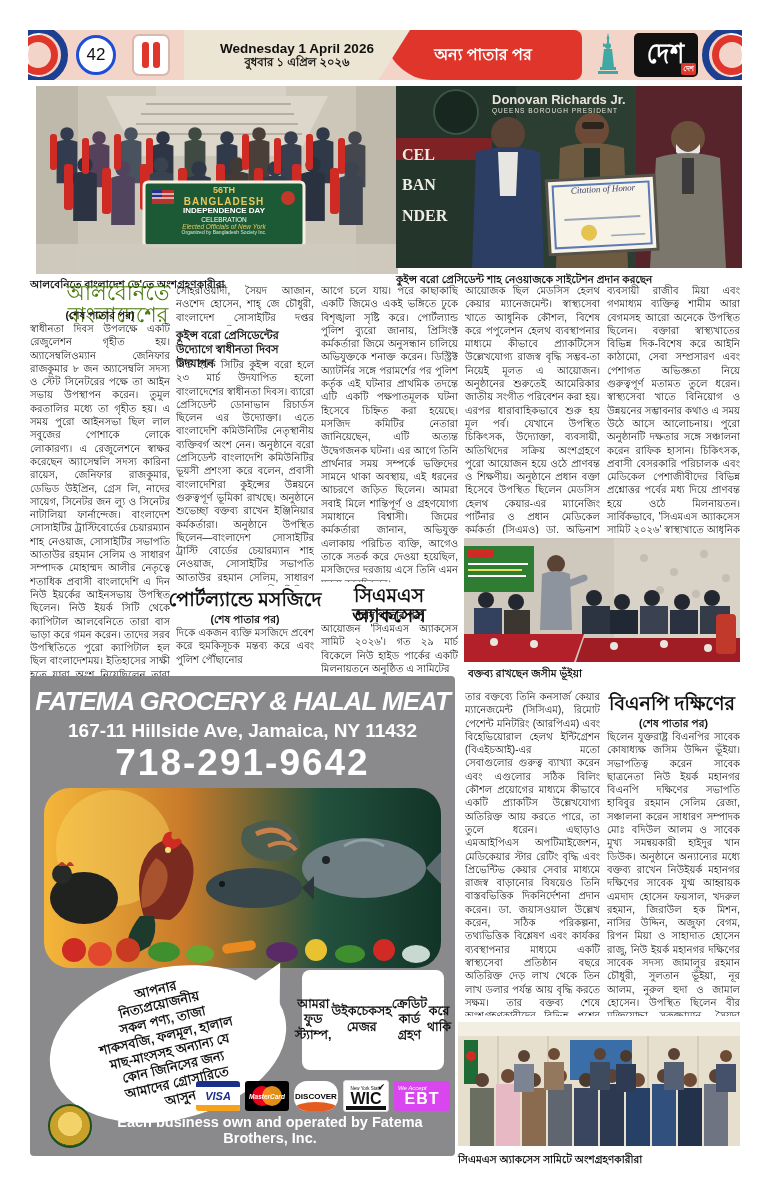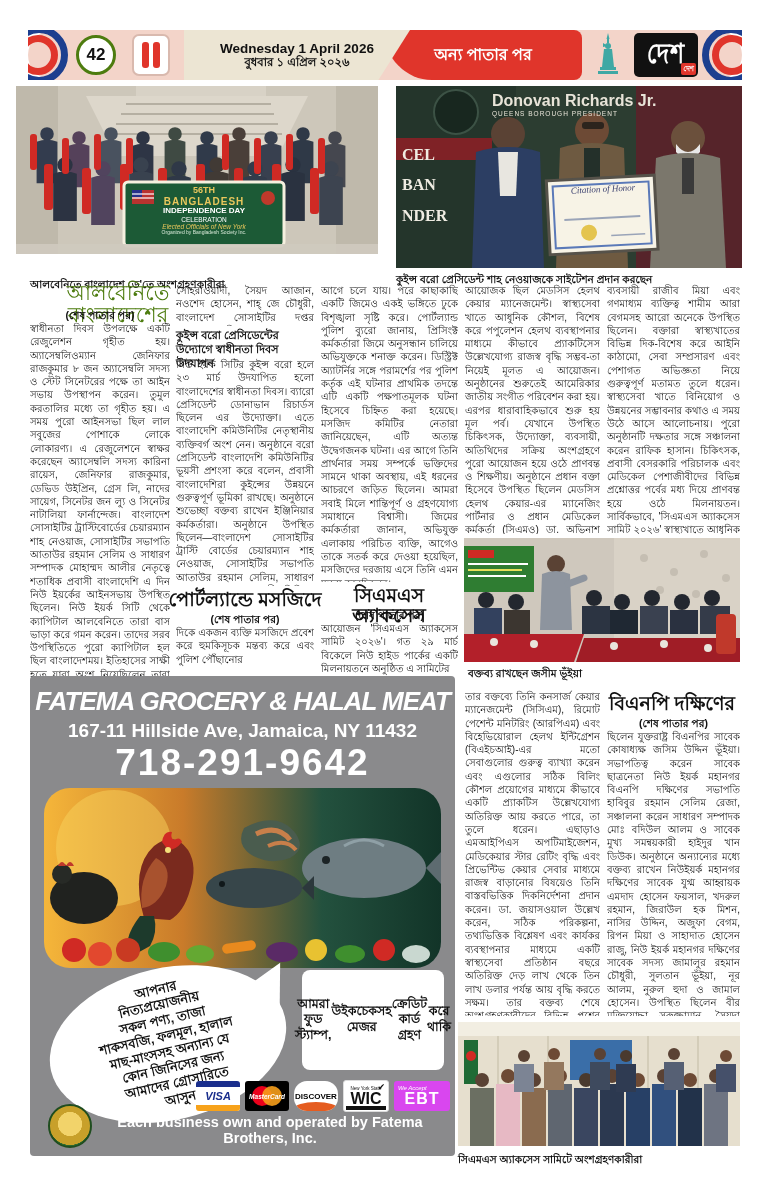--- a/index.html
+++ b/index.html
@@ -6,22 +6,22 @@
   .page{position:relative;width:770px;height:1190px;background:#fff;overflow:hidden;
         font-family:"Liberation Sans",sans-serif;}
   .abs{position:absolute;}
   
   .hbar{left:28px;top:30px;width:714px;height:50px;background:#f3d4c9;border-radius:26px;display:flex;align-items:center;}
   .cap{width:40px;height:50px;overflow:hidden;position:relative;flex:0 0 auto;}
   .cap .c1{position:absolute;width:44px;height:44px;border:7px solid #1d3f8f;border-radius:50%;top:-4px;}
   .cap .c2{position:absolute;width:26px;height:26px;border:7px solid #e0352b;border-radius:50%;top:5px;}
   .capL .c1{left:-18px;} .capL .c2{left:-10px;}
   .capR .c1{right:-18px;} .capR .c2{right:-10px;}
-  .pagenum{width:34px;height:34px;border:3px solid #4d7c0f;border-radius:50%;background:#fff;
-           display:flex;align-items:center;justify-content:center;font-weight:bold;font-size:17px;color:#111;margin-left:8px;}
+  .pagenum{width:34px;height:34px;border:3px solid #1d4ed8;border-radius:50%;background:#fff;
+           display:flex;align-items:center;justify-content:center;font-weight:normal;font-size:17px;color:#111;margin-left:8px;}
   .gateicon{width:34px;height:38px;background:#fff;border:2px solid #d9b9ae;border-radius:7px;margin-left:16px;
             display:flex;align-items:center;justify-content:center;gap:4px;}
   .gateicon i{display:block;width:7px;height:26px;background:#e0352b;border-radius:3px;}
   .datebox{height:50px;margin-left:14px;padding:0 18px;background:#ece5d3;display:flex;flex-direction:column;
            align-items:center;justify-content:center;line-height:1.15;
            clip-path:polygon(0 0,100% 0,86% 100%,0 100%);min-width:190px;}
   .date-en{font-weight:bold;font-size:13.5px;color:#111;}
   .date-bn{font-weight:bold;font-size:11.5px;color:#111;}
   .redswoosh{height:50px;flex:1;background:#e0352b;border-radius:0 8px 8px 48px/0 8px 8px 50px;
              margin-left:-26px;display:flex;align-items:center;justify-content:center;}
@@ -123,21 +123,21 @@
     <div class="logobox">
       <span class="big">দেশ</span>
       <span class="sub">দেশ</span>
     </div>
     <div class="cap capR">
         <div class="c1"></div>
         <div class="c2"></div>
       </div>
   </div>
 
-  <div class="abs ph" style="left:16px;top:86px;width:362px;height:168px;">
+  <div class="abs ph" style="left:36px;top:86px;width:362px;height:188px;">
     <svg width="362" height="188" viewBox="0 0 362 188">
       <defs>
         <symbol id="fig" viewBox="-10 -8 20 46">
           <circle cx="0" cy="-2" r="5.2"></circle>
           <path d="M-8 4 Q0 1 8 4 L8 36 L-8 36 Z"></path>
         </symbol>
       </defs>
       <rect width="362" height="188" fill="#cdc7ba"></rect>
       <rect x="0" y="0" width="42" height="188" fill="#bfb9ab"></rect>
       <rect x="320" y="0" width="42" height="188" fill="#bfb9ab"></rect>
@@ -237,21 +237,21 @@
 
       <g transform="rotate(-3 205 126)">
         <rect x="152" y="92" width="108" height="74" fill="#f7f3e6" stroke="#56524a" stroke-width="3"></rect>
         <rect x="158" y="98" width="96" height="62" fill="none" stroke="#5a79b8" stroke-width="2"></rect>
         <circle cx="192" cy="146" r="8" fill="#e4c44f"></circle>
         <line x1="168" y1="132" x2="244" y2="132" stroke="#9aa4b8" stroke-width="2"></line>
         <line x1="214" y1="150" x2="248" y2="150" stroke="#9aa4b8" stroke-width="1.5"></line>
       </g>
     </svg>
     <div class="abs" style="left:96px;top:6px;width:240px;color:#e8e4d8;">
-      <div style="font-size:16px;font-weight:bold;">Donovan Richards Jr.</div>
+      <div style="font-size:13px;font-weight:bold;">Donovan Richards Jr.</div>
       <div style="font-size:6.5px;letter-spacing:1px;">QUEENS BOROUGH PRESIDENT</div>
     </div>
     <div class="abs" style="left:6px;top:54px;color:#efece2;font-weight:bold;font-size:16px;font-family:'Liberation Serif',serif;line-height:1.9;">
       <div>CEL</div>
       <div>BAN</div>
       <div>NDER</div>
     </div>
     <div class="abs" style="left:162px;top:98px;width:90px;text-align:center;transform:rotate(-3deg);font-family:'Liberation Serif',serif;font-style:italic;font-size:9px;color:#3a3f6e;">Citation of Honor</div>
   </div>
   <div class="abs caption" style="left:396px;top:272px;width:346px;">কুইন্স বরো প্রেসিডেন্ট শাহ নেওয়াজকে সাইটেশন প্রদান করছেন</div>

